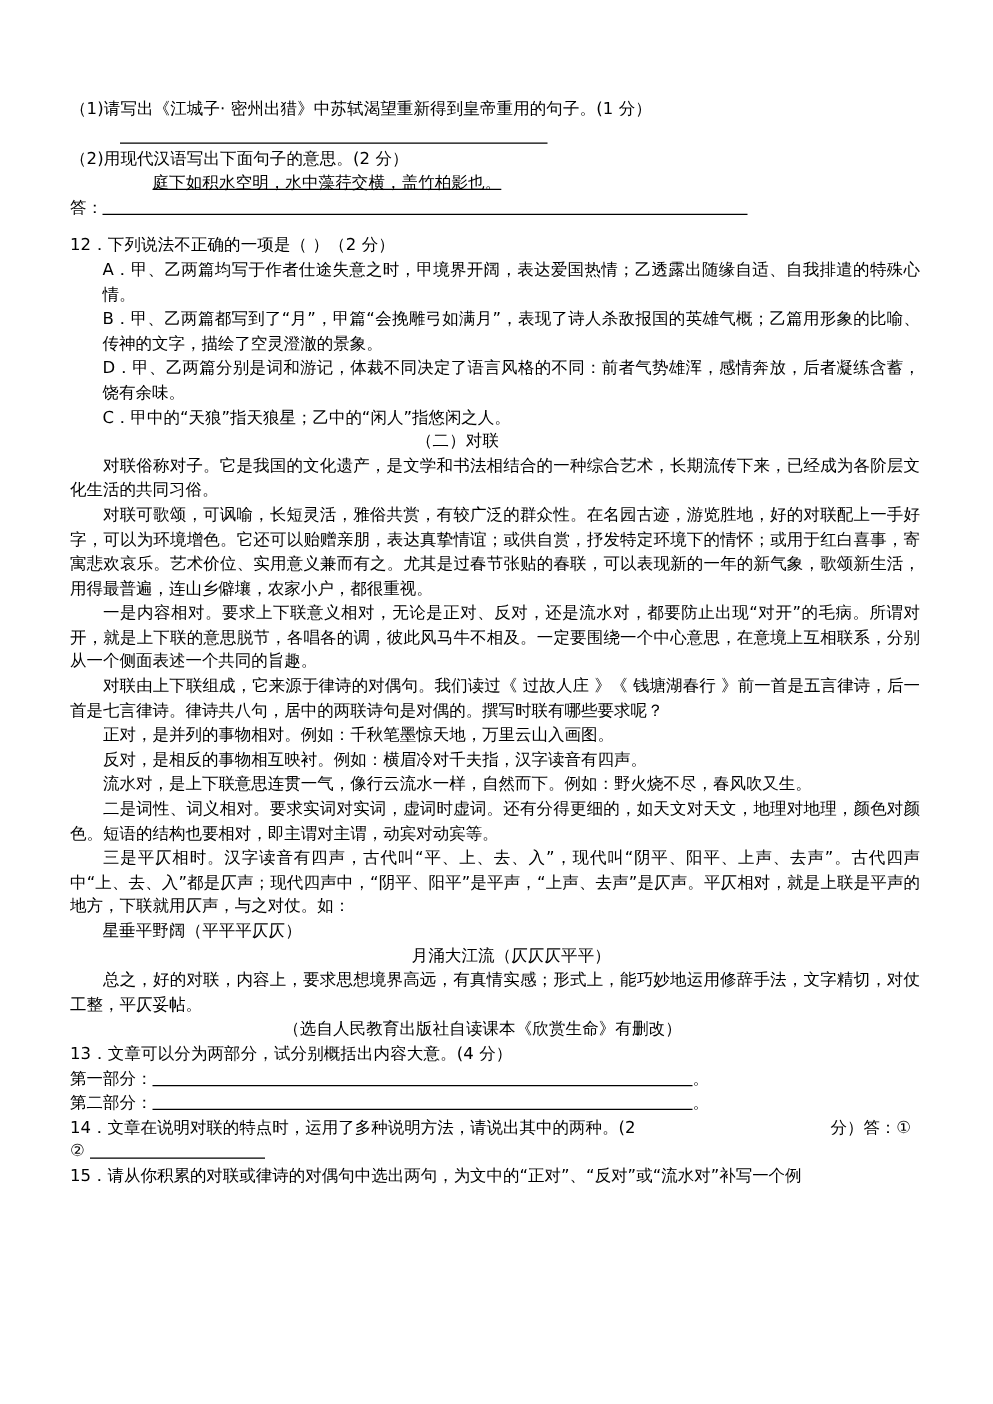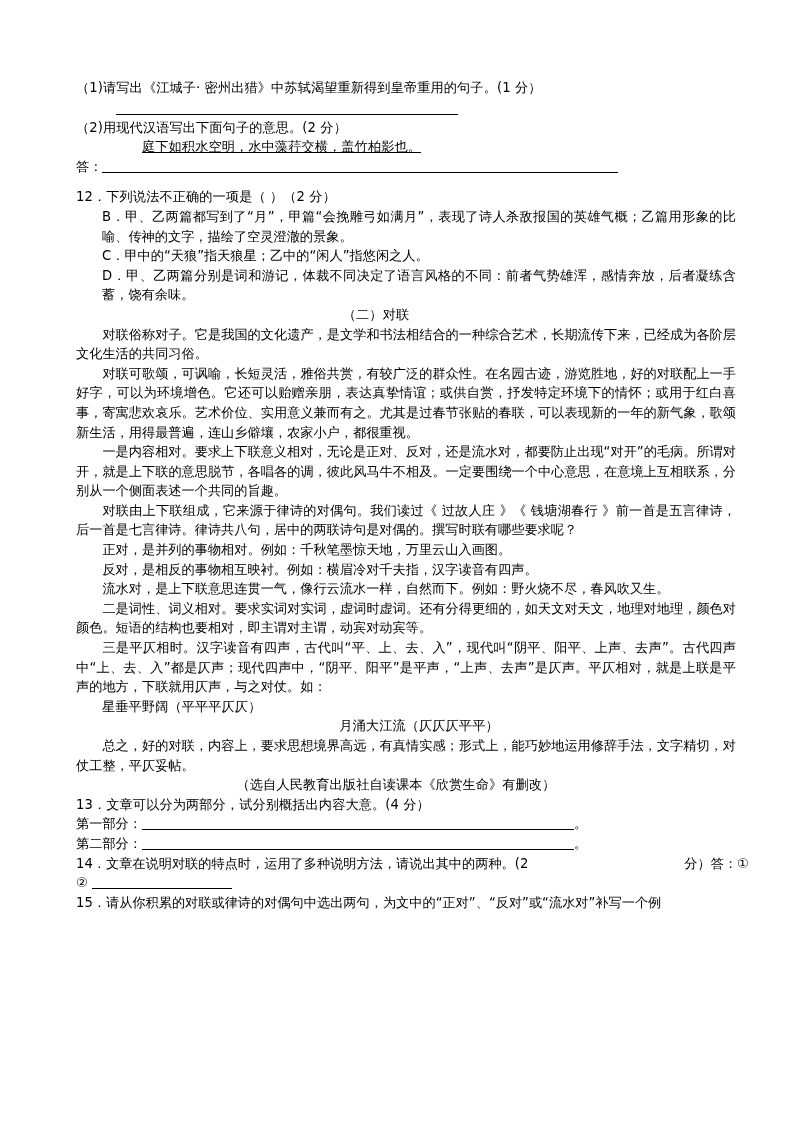--- a/index.html
+++ b/index.html
@@ -13,21 +13,21 @@
     height: 1123px;
     font-family: "DejaVu Sans", "Liberation Sans", sans-serif;
     color: #000000;
     overflow: hidden;
   }
   .page {
     position: relative;
     width: 794px;
     height: 1059px;
     box-sizing: border-box;
-    padding: 78px 58px 0 76px;
+    padding: 78px 58px 0 56px;
   }
   .line {
     font-size: 13.2px;
     line-height: 19.6px;
     letter-spacing: 0.1px;
     white-space: nowrap;
   }
   .para {
     font-size: 13.2px;
     line-height: 19.6px;
@@ -62,23 +62,24 @@
   <div class="line">（2)用现代汉语写出下面句子的意思。(2 分）</div>
 
   <div class="line" style="padding-left:66px;text-decoration:underline;">庭下如积水空明，水中藻荇交横，盖竹柏影也。</div>
 
   <div class="ans-row" style="white-space:nowrap;">
     <span>答：</span><span class="rule" style="width:516px;"></span>
   </div>
 
   <div class="line" style="margin-top:11px;">12．下列说法不正确的一项是（        ）（2 分）</div>
 
+  <p class="para indent-opt">A．甲、乙两篇均写于作者仕途失意之时，甲境界开阔，表达爱国热情；乙透露出随缘自适、自我排遣的特殊心情。</p>
   <p class="para indent-opt">B．甲、乙两篇都写到了“月”，甲篇“会挽雕弓如满月”，表现了诗人杀敌报国的英雄气概；乙篇用形象的比喻、传神的文字，描绘了空灵澄澈的景象。</p>
+  <p class="para indent-opt">D．甲、乙两篇分别是词和游记，体裁不同决定了语言风格的不同：前者气势雄浑，感情奔放，后者凝练含蓄，饶有余味。</p>
   <p class="para indent-opt">C．甲中的“天狼”指天狼星；乙中的“闲人”指悠闲之人。</p>
-  <p class="para indent-opt">D．甲、乙两篇分别是词和游记，体裁不同决定了语言风格的不同：前者气势雄浑，感情奔放，后者凝练含蓄，饶有余味。</p>
 
   <div class="line center" style="padding-right:60px;">（二）对联</div>
 
   <p class="para indent2">对联俗称对子。它是我国的文化遗产，是文学和书法相结合的一种综合艺术，长期流传下来，已经成为各阶层文化生活的共同习俗。</p>
   <p class="para indent2">对联可歌颂，可讽喻，长短灵活，雅俗共赏，有较广泛的群众性。在名园古迹，游览胜地，好的对联配上一手好字，可以为环境增色。它还可以贻赠亲朋，表达真挚情谊；或供自赏，抒发特定环境下的情怀；或用于红白喜事，寄寓悲欢哀乐。艺术价位、实用意义兼而有之。尤其是过春节张贴的春联，可以表现新的一年的新气象，歌颂新生活，用得最普遍，连山乡僻壤，农家小户，都很重视。</p>
   <p class="para indent2">一是内容相对。要求上下联意义相对，无论是正对、反对，还是流水对，都要防止出现“对开”的毛病。所谓对开，就是上下联的意思脱节，各唱各的调，彼此风马牛不相及。一定要围绕一个中心意思，在意境上互相联系，分别从一个侧面表述一个共同的旨趣。</p>
   <p class="para indent2">对联由上下联组成，它来源于律诗的对偶句。我们读过《  过故人庄 》《  钱塘湖春行 》前一首是五言律诗，后一首是七言律诗。律诗共八句，居中的两联诗句是对偶的。撰写时联有哪些要求呢？</p>
   <p class="para indent2">正对，是并列的事物相对。例如：千秋笔墨惊天地，万里云山入画图。</p>
   <p class="para indent2">反对，是相反的事物相互映衬。例如：横眉冷对千夫指，汉字读音有四声。</p>
   <p class="para indent2">流水对，是上下联意思连贯一气，像行云流水一样，自然而下。例如：野火烧不尽，春风吹又生。</p>

